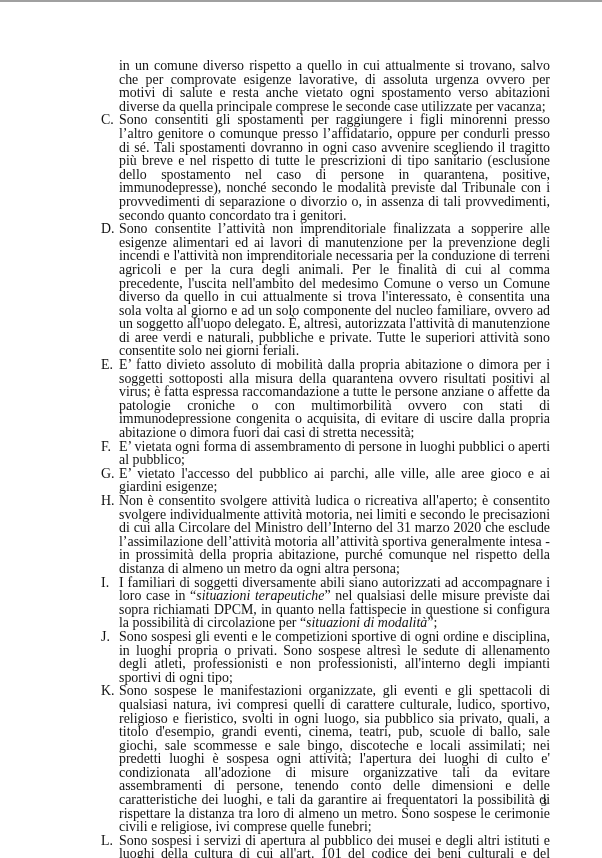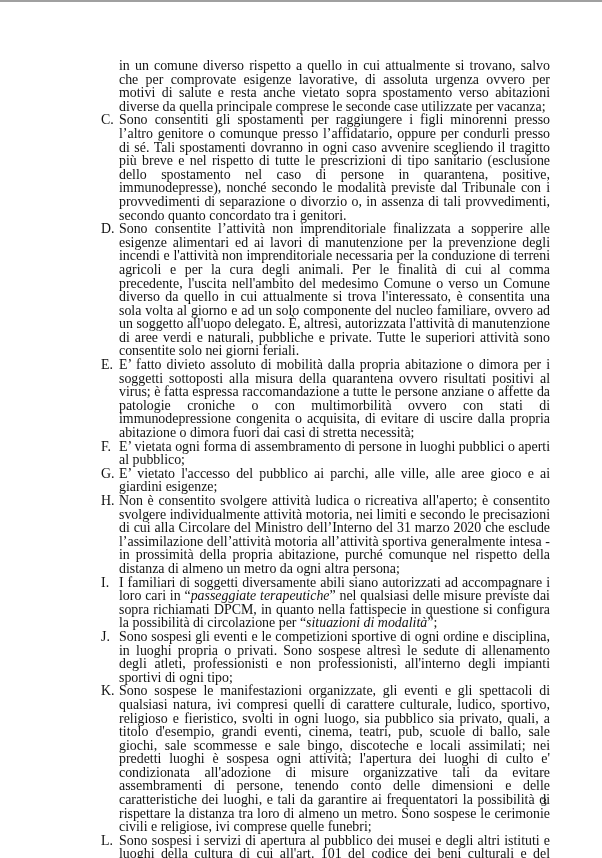--- a/index.html
+++ b/index.html
@@ -15,21 +15,21 @@
   .item-text { flex: 1; text-align: justify; }
   .pagenum { position: absolute; left: 541px; top: 795px; font-size: 12px; font-family: "Liberation Serif", serif; }
   i { font-style: italic; }
 </style>
 </head>
 <body>
 
 <div class="topbar"></div>
 
 <div class="page">
-  <div class="intro">in un comune diverso rispetto a quello in cui attualmente si trovano, salvo che per comprovate esigenze lavorative, di assoluta urgenza ovvero per motivi di salute e resta anche vietato sopra spostamento verso abitazioni diverse da quella principale comprese le seconde case utilizzate per vacanza;</div>
+  <div class="intro">in un comune diverso rispetto a quello in cui attualmente si trovano, salvo che per comprovate esigenze lavorative, di assoluta urgenza ovvero per motivi di salute e resta anche vietato ogni spostamento verso abitazioni diverse da quella principale comprese le seconde case utilizzate per vacanza;</div>
 
   <div class="item">
     <span class="marker">C.</span>
     <span class="item-text">Sono consentiti gli spostamenti per raggiungere i figli minorenni presso l’altro genitore o comunque presso l’affidatario, oppure per condurli presso di sé. Tali spostamenti dovranno in ogni caso avvenire scegliendo il tragitto più breve e nel rispetto di tutte le prescrizioni di tipo sanitario (esclusione dello spostamento nel caso di persone in quarantena, positive, immunodepresse), nonché secondo le modalità previste dal Tribunale con i provvedimenti di separazione o divorzio o, in assenza di tali provvedimenti, secondo quanto concordato tra i genitori.</span>
   </div>
   <div class="item">
     <span class="marker">D.</span>
     <span class="item-text">Sono consentite l’attività non imprenditoriale finalizzata a sopperire alle esigenze alimentari ed ai lavori di manutenzione per la prevenzione degli incendi e l'attività non imprenditoriale necessaria per la conduzione di terreni agricoli e per la cura degli animali. Per le finalità di cui al comma precedente, l'uscita nell'ambito del medesimo Comune o verso un Comune diverso da quello in cui attualmente si trova l'interessato, è consentita una sola volta al giorno e ad un solo componente del nucleo familiare, ovvero ad un soggetto all'uopo delegato. È, altresì, autorizzata l'attività di manutenzione di aree verdi e naturali, pubbliche e private. Tutte le superiori attività sono consentite solo nei giorni feriali.</span>
   </div>
   <div class="item">
@@ -43,21 +43,21 @@
   <div class="item">
     <span class="marker">G.</span>
     <span class="item-text">E’ vietato l'accesso del pubblico ai parchi, alle ville, alle aree gioco e ai giardini esigenze;</span>
   </div>
   <div class="item">
     <span class="marker">H.</span>
     <span class="item-text">Non è consentito svolgere attività ludica o ricreativa all'aperto; è consentito svolgere individualmente attività motoria, nei limiti e secondo le precisazioni di cui alla Circolare del Ministro dell’Interno del 31 marzo 2020 che esclude l’assimilazione dell’attività motoria all’attività sportiva generalmente intesa - in prossimità della propria abitazione, purché comunque nel rispetto della distanza di almeno un metro da ogni altra persona;</span>
   </div>
   <div class="item">
     <span class="marker">I.</span>
-    <span class="item-text"><span>I familiari di soggetti diversamente abili siano autorizzati ad accompagnare i loro cari in “</span><i>passeggiate terapeutiche</i><span>” nel qualsiasi delle misure previste dai sopra richiamati DPCM, in quanto nella fattispecie in questione si configura la possibilità di circolazione per “</span><i>situazioni di modalità</i><span>”;</span></span>
+    <span class="item-text"><span>I familiari di soggetti diversamente abili siano autorizzati ad accompagnare i loro case in “</span><i>situazioni terapeutiche</i><span>” nel qualsiasi delle misure previste dai sopra richiamati DPCM, in quanto nella fattispecie in questione si configura la possibilità di circolazione per “</span><i>situazioni di modalità</i><span>”;</span></span>
   </div>
   <div class="item">
     <span class="marker">J.</span>
     <span class="item-text">Sono sospesi gli eventi e le competizioni sportive di ogni ordine e disciplina, in luoghi propria o privati. Sono sospese altresì le sedute di allenamento degli atleti, professionisti e non professionisti, all'interno degli impianti sportivi di ogni tipo;</span>
   </div>
   <div class="item">
     <span class="marker">K.</span>
     <span class="item-text">Sono sospese le manifestazioni organizzate, gli eventi e gli spettacoli di qualsiasi natura, ivi compresi quelli di carattere culturale, ludico, sportivo, religioso e fieristico, svolti in ogni luogo, sia pubblico sia privato, quali, a titolo d'esempio, grandi eventi, cinema, teatri, pub, scuole di ballo, sale giochi, sale scommesse e sale bingo, discoteche e locali assimilati; nei predetti luoghi è sospesa ogni attività; l'apertura dei luoghi di culto e' condizionata all'adozione di misure organizzative tali da evitare assembramenti di persone, tenendo conto delle dimensioni e delle caratteristiche dei luoghi, e tali da garantire ai frequentatori la possibilità di rispettare la distanza tra loro di almeno un metro. Sono sospese le cerimonie civili e religiose, ivi comprese quelle funebri;</span>
   </div>
   <div class="item">

